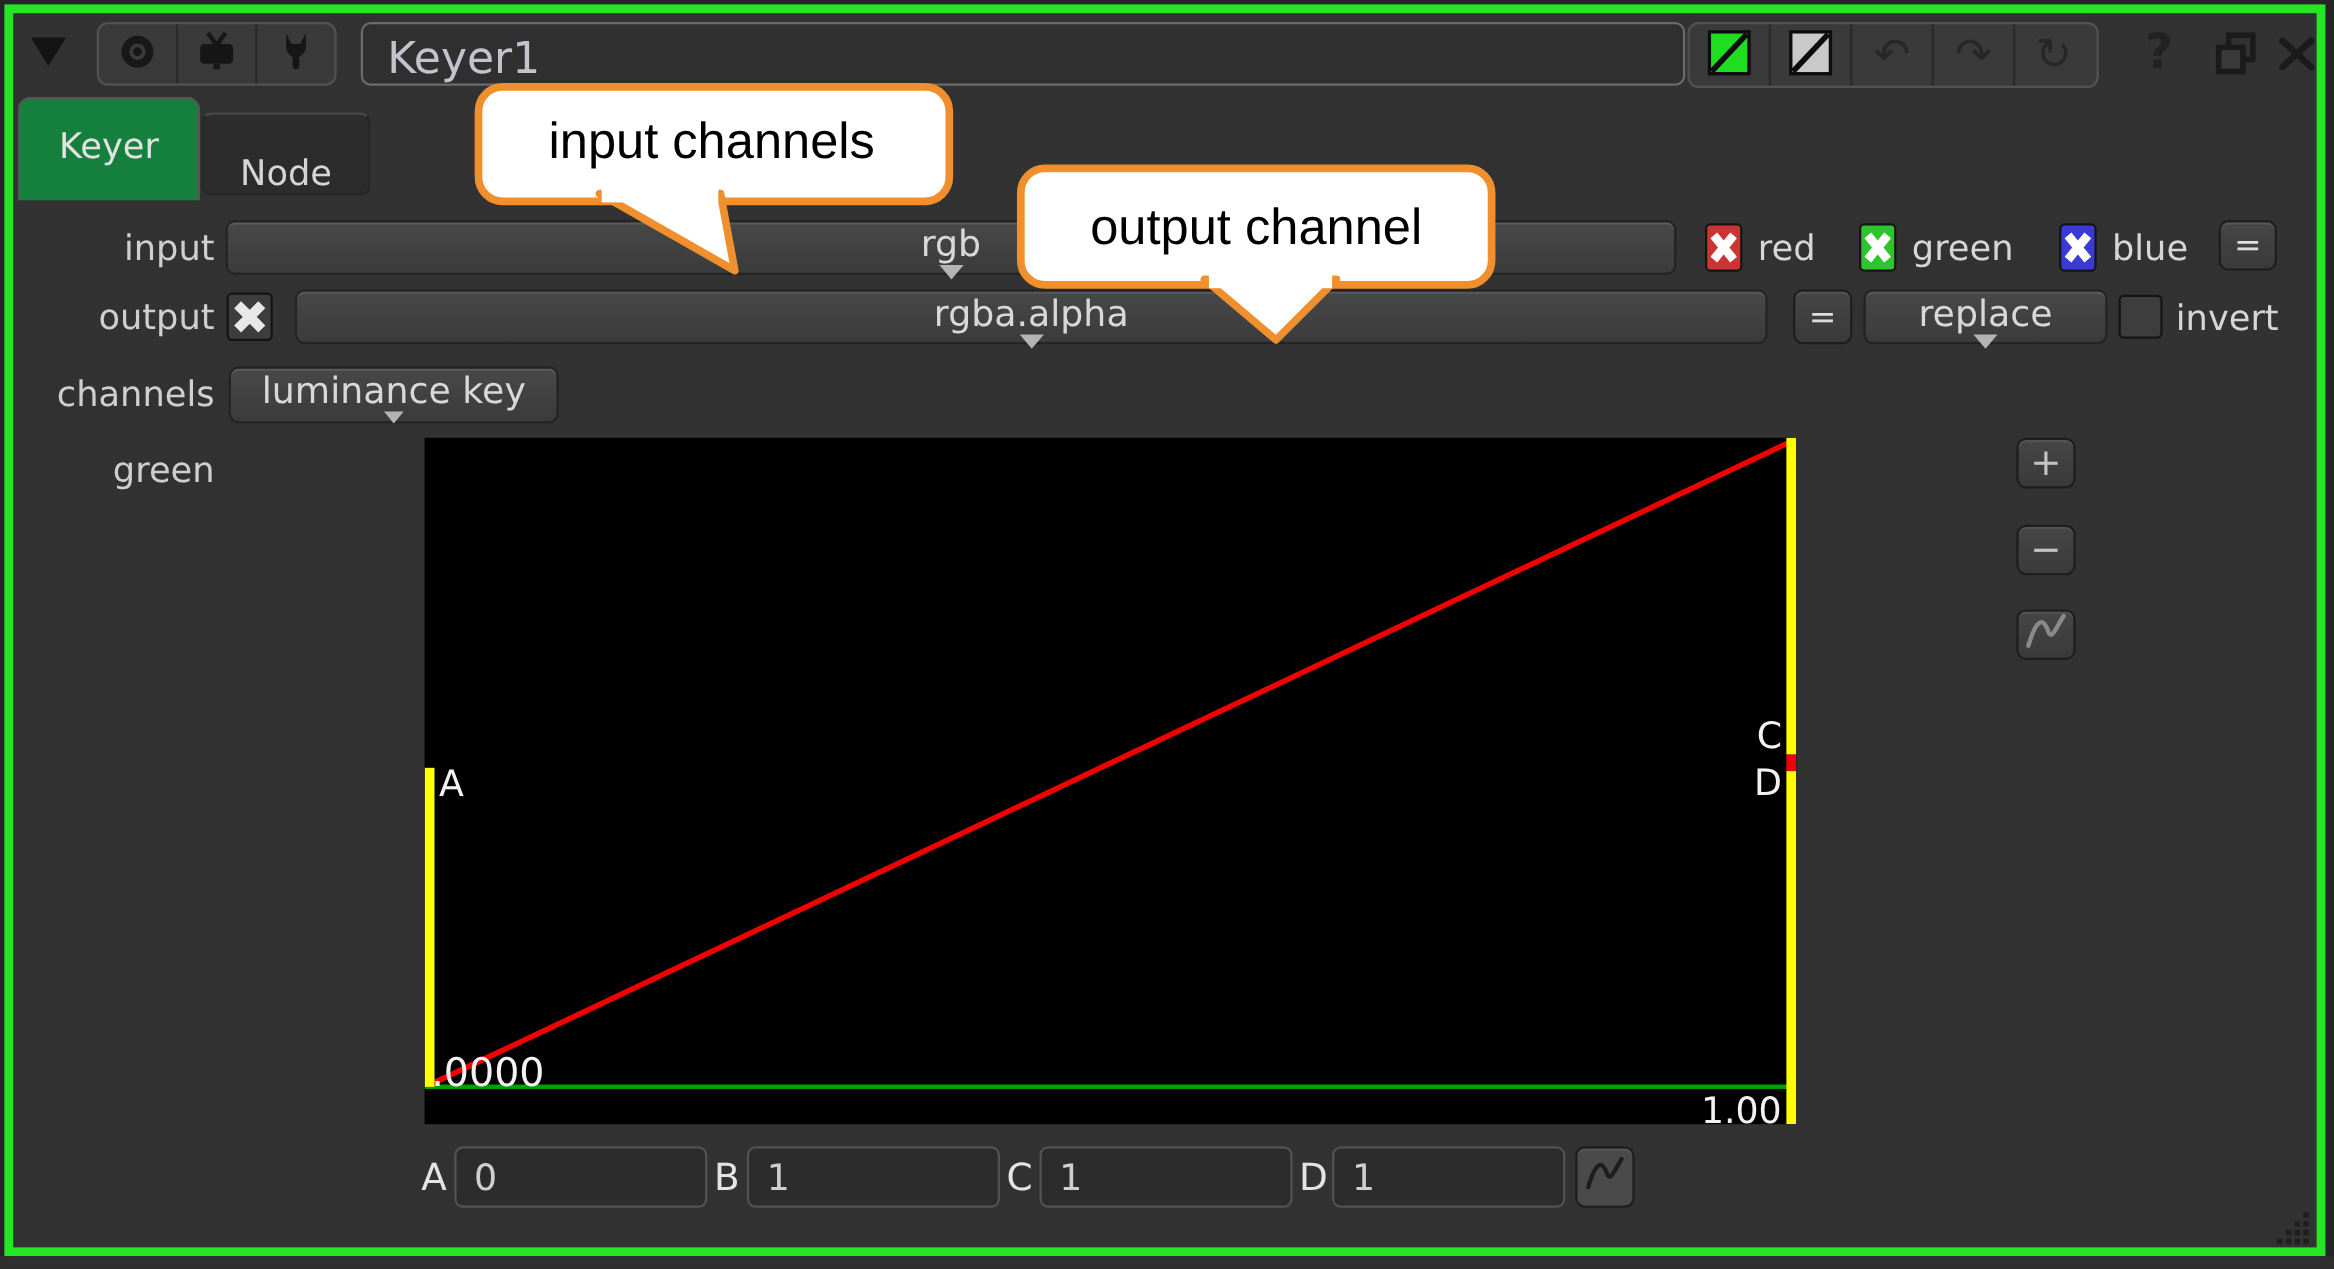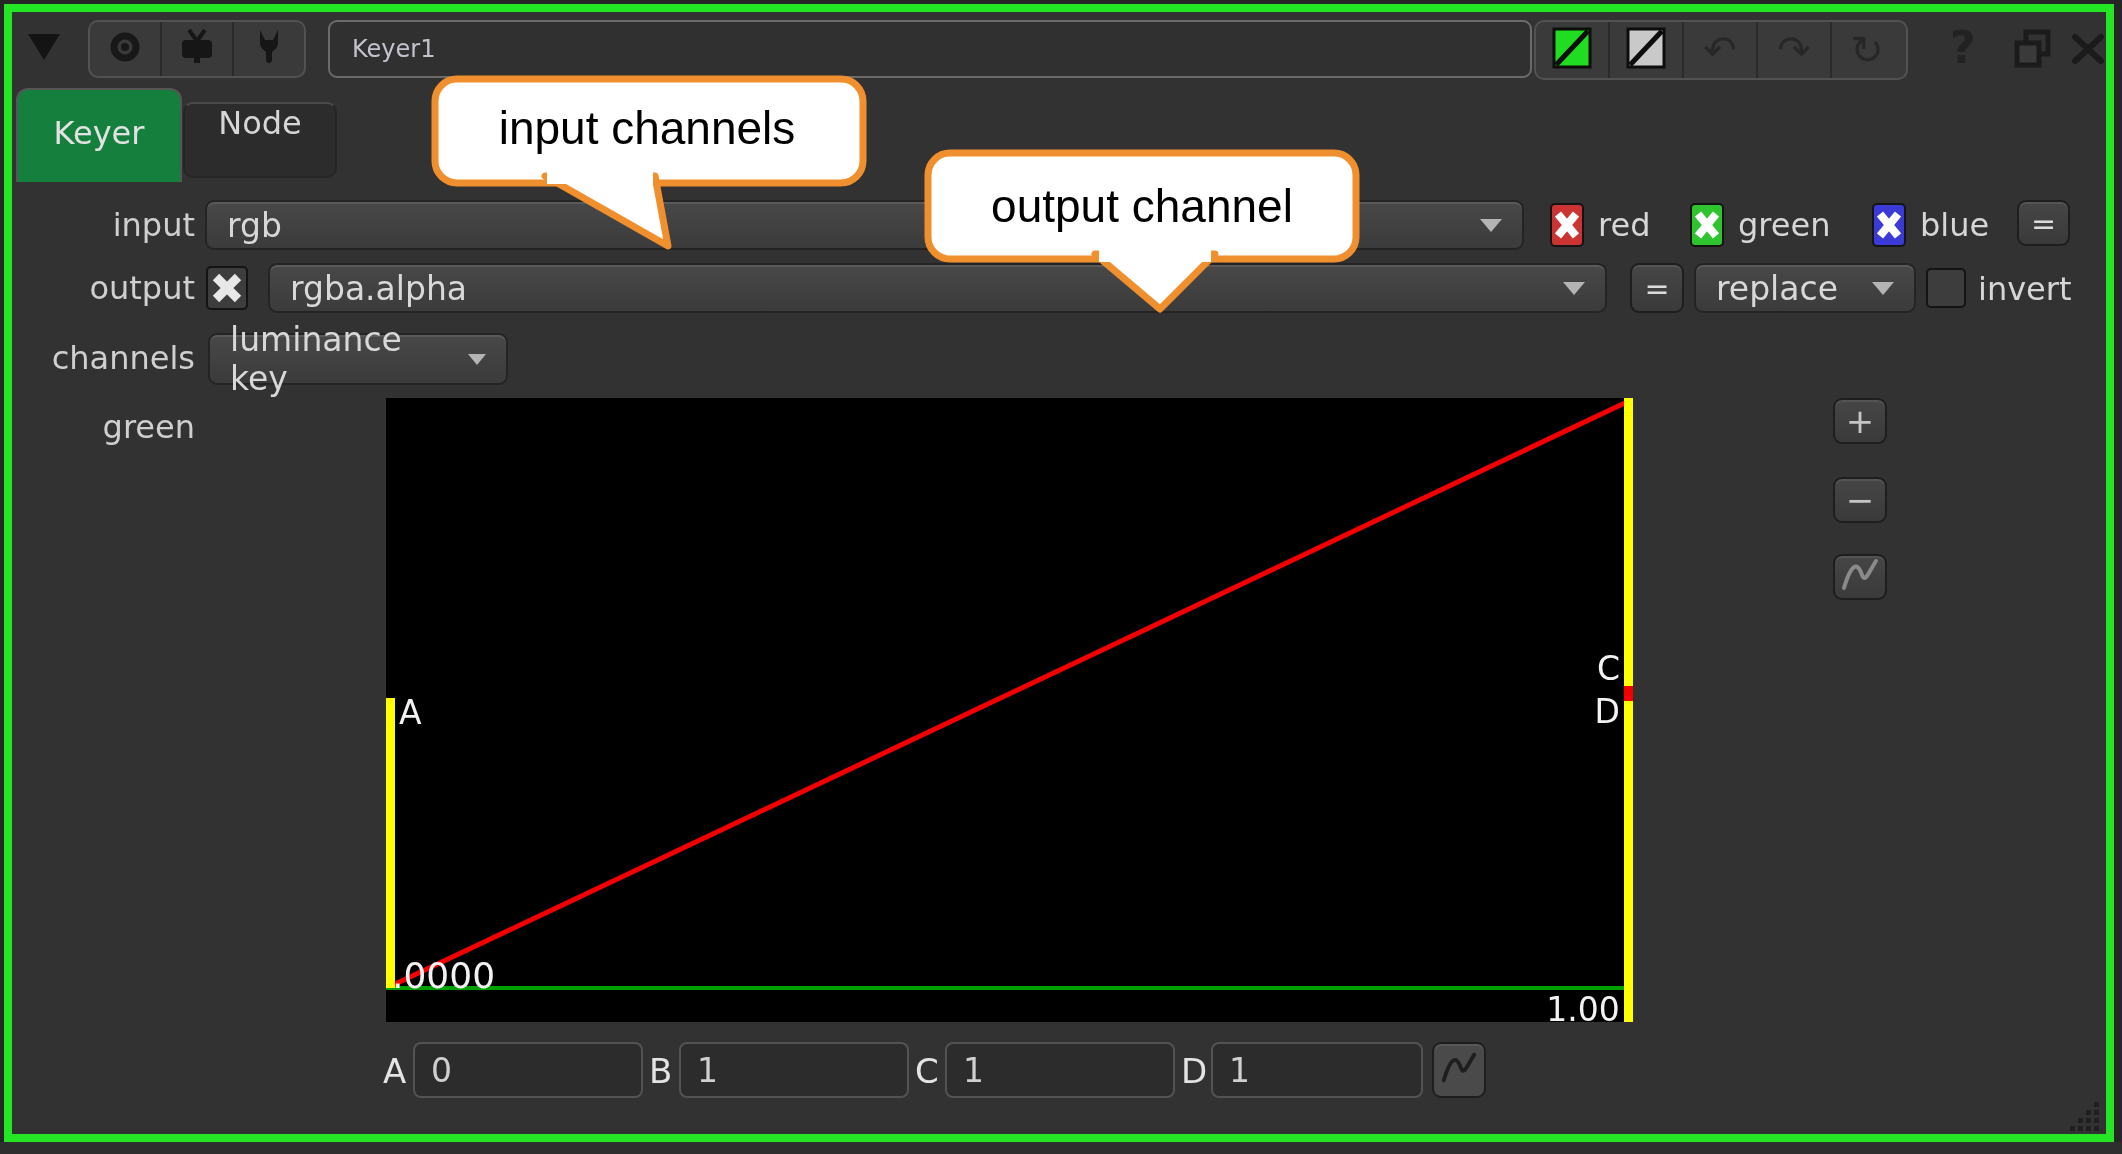--- a/index.html
+++ b/index.html
@@ -6,34 +6,34 @@
   .page{position:relative;width:2122px;height:1154px;overflow:hidden;
         font-family:"DejaVu Sans","Liberation Sans",sans-serif;background:#262626;}
   .abs{position:absolute;}
   
   .green-frame{left:4px;top:4px;width:2094px;height:1122px;border:8px solid #25e625;background:#323232;}
   .bottom-strip{left:0;top:1142px;width:2122px;height:12px;background:#2e2e2e;}
   
   .btn-group{display:flex;border:2px solid #525252;border-radius:10px;background:#3a3a3a;overflow:hidden;}
   .btn-cell{display:flex;align-items:center;justify-content:center;border-right:2px solid #2a2a2a;}
   .btn-cell:last-child{border-right:none;}
-  .name-field{background:#303030;border:2px solid #6b6b6b;border-radius:9px;display:flex;align-items:center;
-              color:#c3c3cd;font-size:24px;padding-left:22px;}
+  .name-field{background:#303030;border:2px solid #6b6b6b;border-radius:9px;display:flex;align-items:flex-end;
+              color:#c3c3cd;font-size:40px;padding-left:22px;}
   .glyph-dark{color:#222222;font-weight:bold;}
   .glyph-disabled{color:#272727;font-size:40px;}
   
   .tab-active{background:#15803d;border:2px solid #565656;border-bottom:none;border-radius:12px 12px 0 0;
               display:flex;align-items:center;justify-content:center;color:#e2e2e2;font-size:32px;}
   .tab-idle{background:#2c2c2c;border:2px solid #262626;border-top-color:#4a4a4a;border-radius:10px;
-            display:flex;align-items:flex-start;justify-content:center;color:#d6d6d6;font-size:32px;}
+            display:flex;align-items:flex-end;justify-content:center;color:#d6d6d6;font-size:32px;}
   
   .rowlbl{left:15px;width:180px;text-align:right;color:#cfcfcf;font-size:32px;line-height:36px;}
   .dd{background:linear-gradient(180deg,#484848,#3b3b3b);border:2px solid #242424;border-radius:9px;
       box-shadow:inset 0 2px 0 rgba(255,255,255,.10);display:flex;align-items:center;color:#d8d8d8;
-      font-size:33px;padding:0 20px;box-sizing:border-box;justify-content:space-between;}
+      font-size:33px;padding:0 20px;box-sizing:border-box;justify-content:space-between;flex-direction:column;}
   .ddarrow{width:0;height:0;border-left:11px solid transparent;border-right:11px solid transparent;
            border-top:13px solid #b4b4b4;flex:none;}
   .sqbtn{background:linear-gradient(180deg,#464646,#3a3a3a);border:2px solid #1e1e1e;border-radius:9px;
          display:flex;align-items:center;justify-content:center;color:#dcdcdc;font-size:30px;
          box-sizing:border-box;box-shadow:inset 0 2px 0 rgba(255,255,255,.08);}
   .cb{border:2px solid #141414;border-radius:5px;display:flex;align-items:center;justify-content:center;box-sizing:border-box;}
   .cb-red{background:#cc3333;} .cb-green{background:#2fc42f;} .cb-blue{background:#3a3ad6;}
   .cb-dark{background:#3d3d3d;}
   .chlbl{color:#d6d6d6;font-size:32px;line-height:36px;}
   

